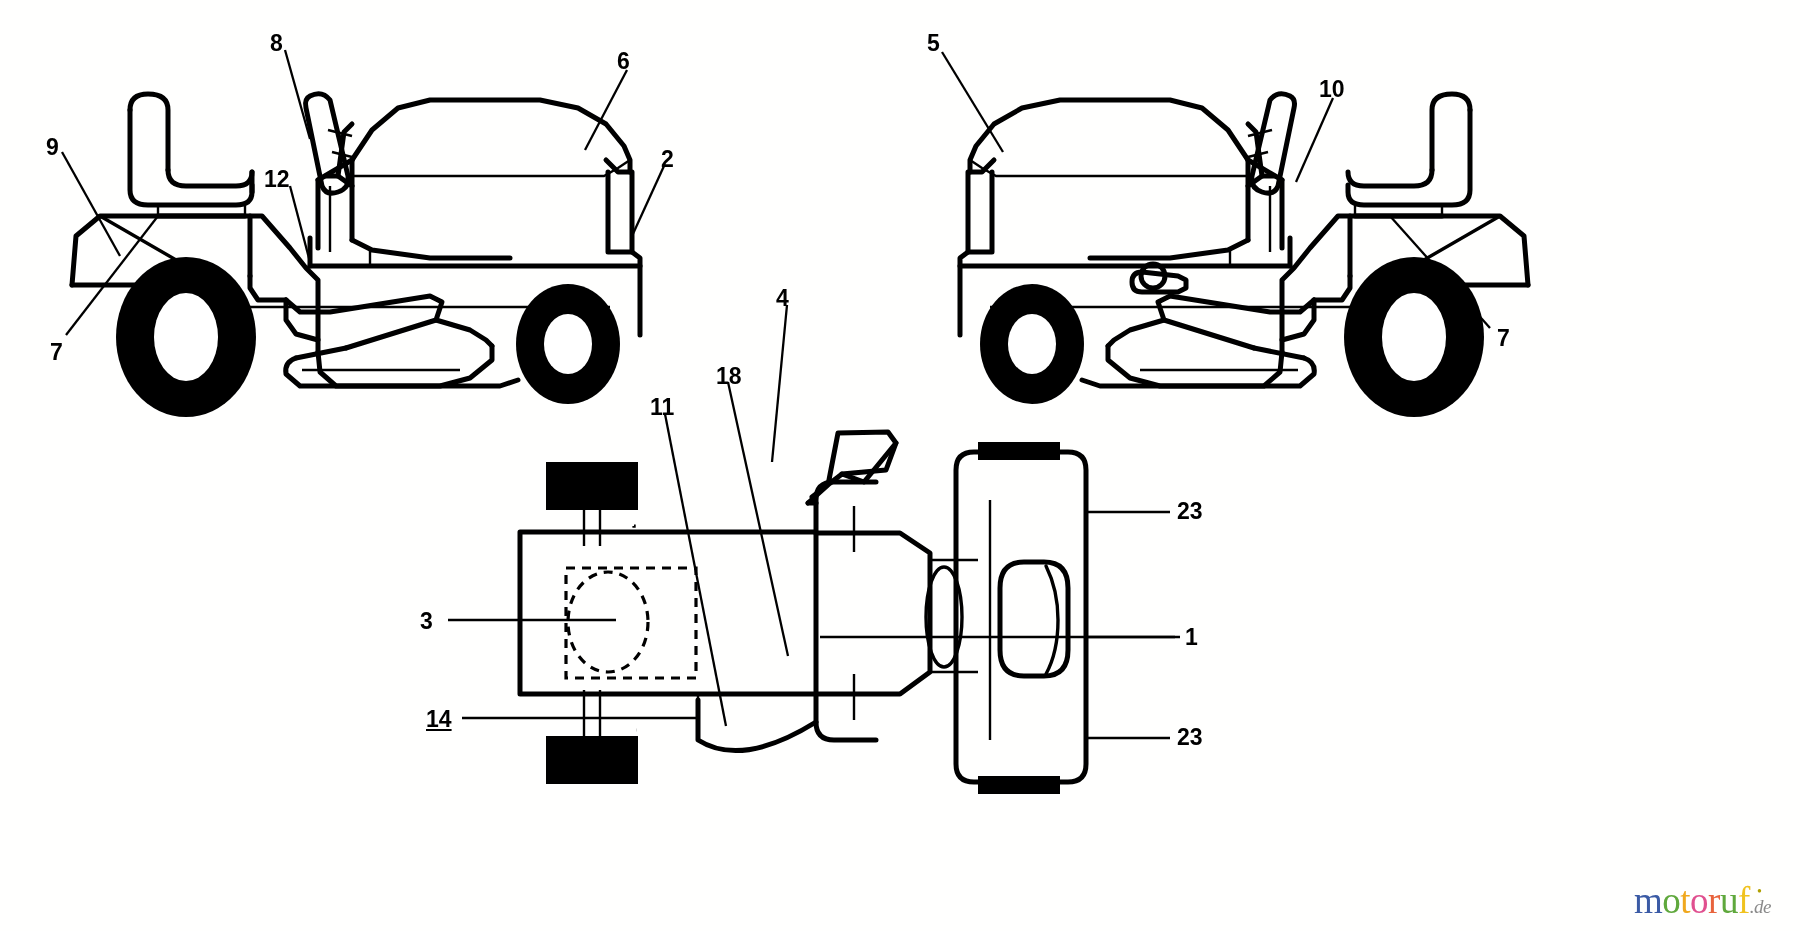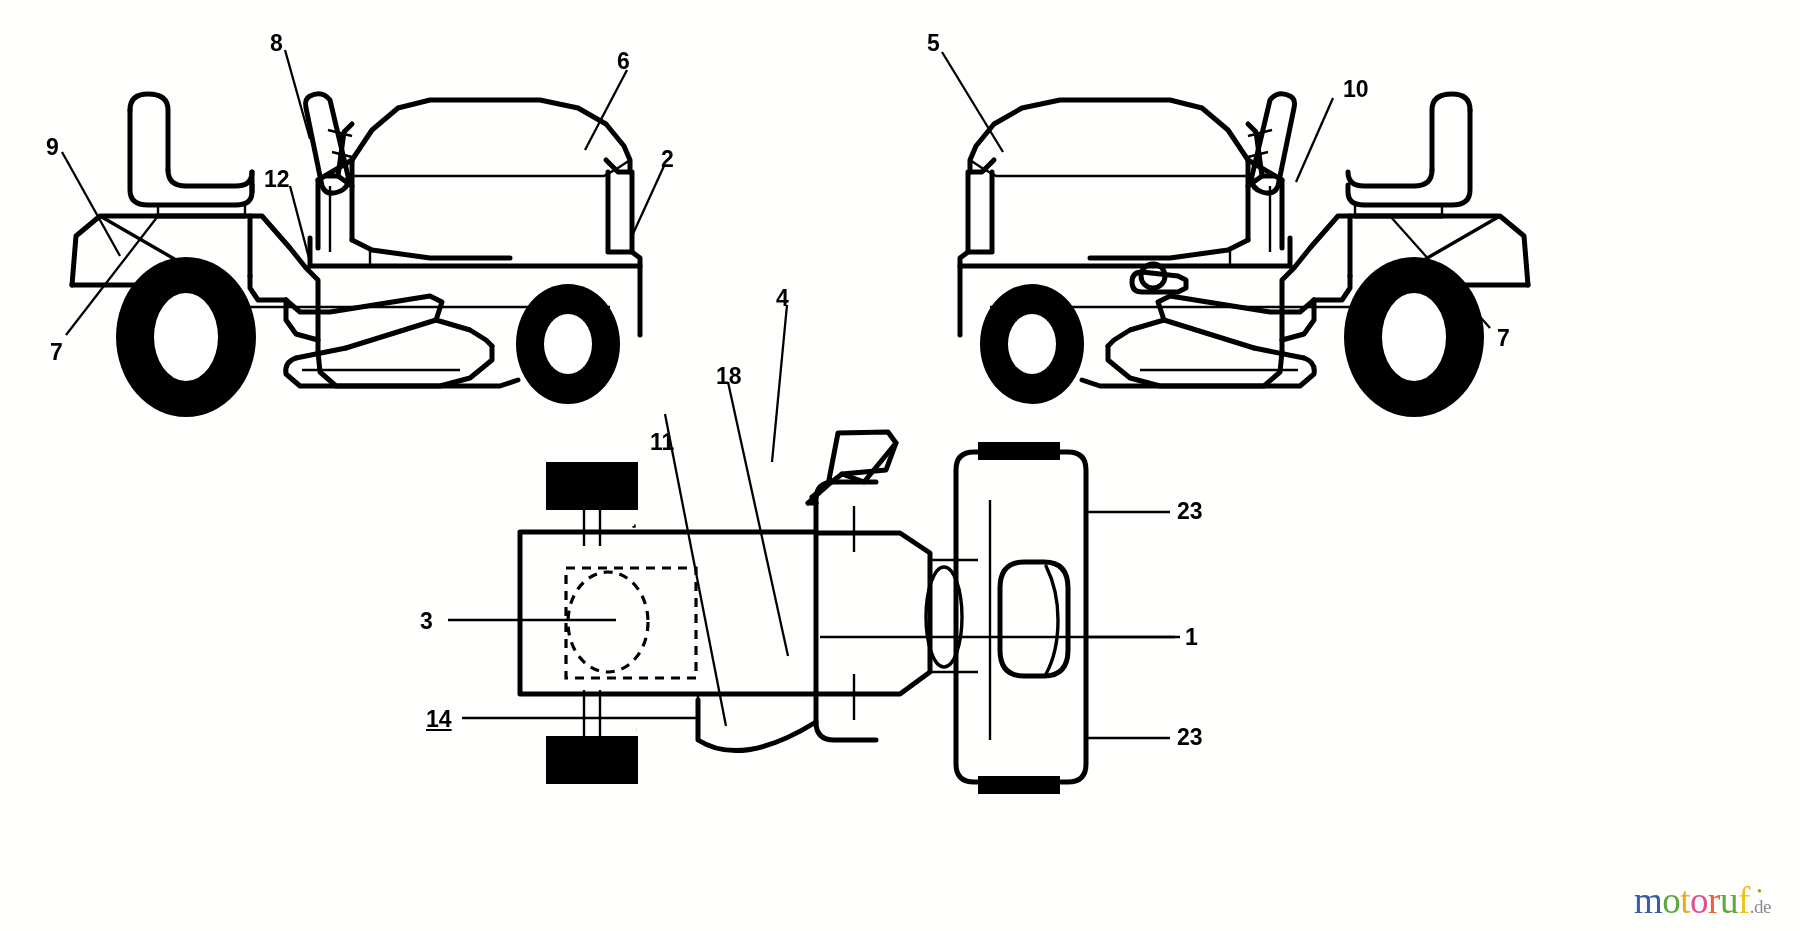--- a/index.html
+++ b/index.html
@@ -78,20 +78,21 @@
     top: 882px;
     font-family: "Liberation Serif", serif;
     font-size: 37px;
     line-height: 1;
     letter-spacing: -0.5px;
     white-space: nowrap;
   }
   #watermark .wm-de {
     font-size: 19px;
     color: #8a8a8a;
+    font-style: italic;
   }
   #watermark .wm-dot {
     position: absolute;
     left: 123px;
     top: 3px;
     font-size: 14px;
     color: #b0a000;
   }
 </style>
 </head>
@@ -360,25 +361,25 @@
 
   </svg>
 
   <div class="callout" style="left:46px;  top:136px;">9</div>
   <div class="callout" style="left:270px; top:32px;">8</div>
   <div class="callout" style="left:264px; top:168px;">12</div>
   <div class="callout" style="left:617px; top:50px;">6</div>
   <div class="callout" style="left:661px; top:148px;">2</div>
   <div class="callout" style="left:50px;  top:341px;">7</div>
   <div class="callout" style="left:927px; top:32px;">5</div>
-  <div class="callout" style="left:1319px;top:78px;margin-left:24px;">10</div>
+  <div class="callout" style="left:1319px;top:78px;">10</div>
   <div class="callout" style="left:1497px;top:327px;">7</div>
   <div class="callout" style="left:776px; top:287px;">4</div>
   <div class="callout" style="left:716px; top:365px;">18</div>
-  <div class="callout" style="left:650px; top:396px;margin-top:35px;">11</div>
+  <div class="callout" style="left:650px; top:396px;">11</div>
   <div class="callout" style="left:420px; top:610px;">3</div>
   <div class="callout" style="left:426px; top:708px;text-decoration:underline;">14</div>
   <div class="callout" style="left:1177px;top:500px;">23</div>
   <div class="callout" style="left:1185px;top:626px;">1</div>
   <div class="callout" style="left:1177px;top:726px;">23</div>
 
   <div id="watermark">
     <span class="wm-dot">•</span>
     <span style="color:#3b5ba5">m</span><span style="color:#5fa83c">o</span><span style="color:#f0a81e">t</span><span style="color:#e0508f">o</span><span style="color:#e8633c">r</span><span style="color:#5fa83c">u</span><span style="color:#f0c21e">f</span><span class="wm-de">.de</span>
   </div>

